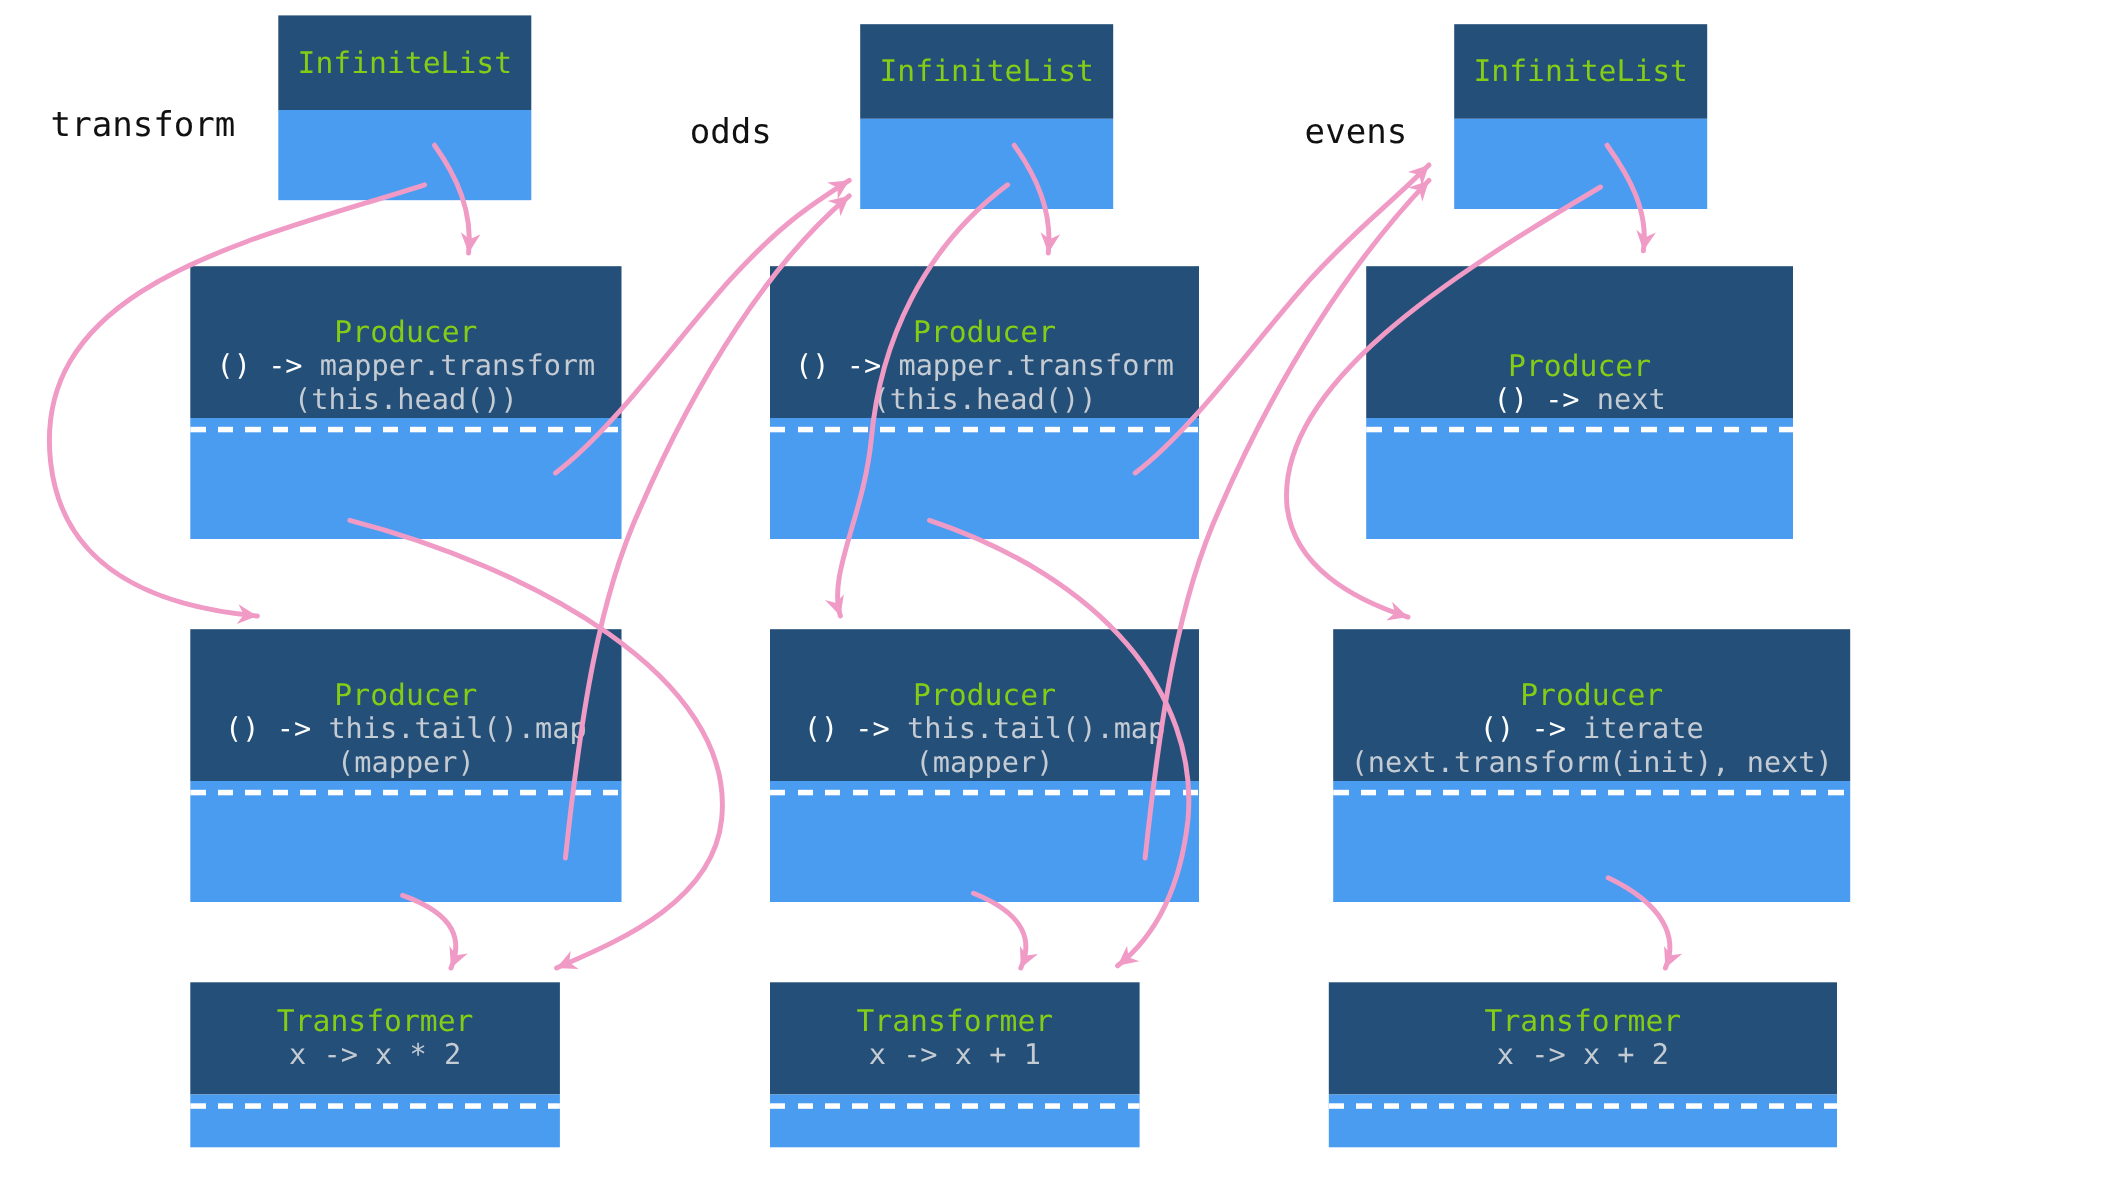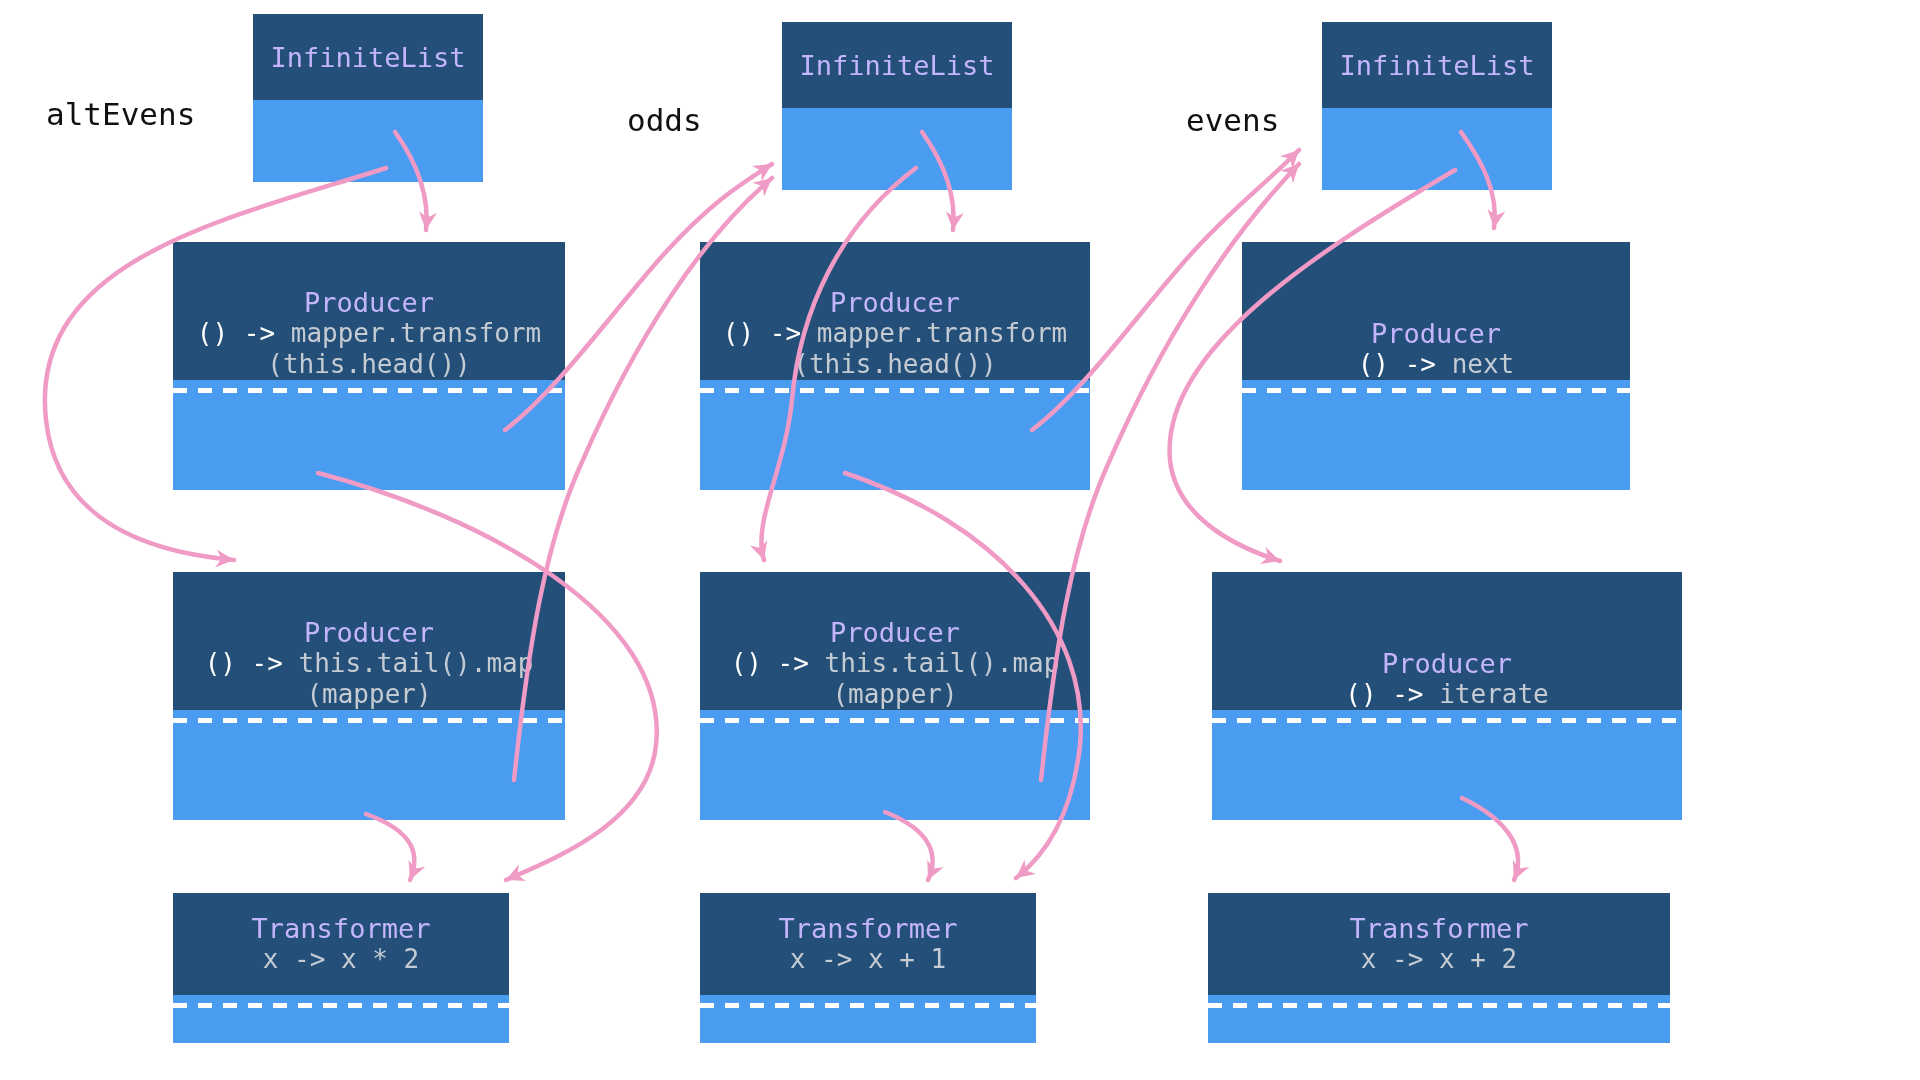--- a/index.html
+++ b/index.html
@@ -5,21 +5,21 @@
   html,body{margin:0;padding:0;background:#fff;}
   #stage{position:relative;width:1920px;height:1080px;background:#fff;overflow:hidden;
          font-family:"DejaVu Sans Mono","Liberation Mono",monospace;}
   .col-label{position:absolute;font-size:31px;color:#111;letter-spacing:0px;}
   .box{position:absolute;}
   .hd{background:#234F78;color:#fff;display:flex;flex-direction:column;justify-content:center;
       align-items:center;text-align:center;}
   .bd{background:#4A9CF0;position:relative;color:#fff;}
   .dash{position:absolute;left:0;right:0;top:8px;height:5px;
         background-image:repeating-linear-gradient(90deg,#fff 0 14px,rgba(0,0,0,0) 14px 25px);}
-  .t{font-size:27px;line-height:31px;color:#c4b5fd;}
+  .t{font-size:27px;line-height:31px;color:#84cc16;}
   .cl{font-size:26px;line-height:31px;white-space:pre;}
   .w{color:#fff;}
   .g{color:#C5CBD3;}
   .flds{padding:30px 0 0 25px;font-size:26px;line-height:38px;white-space:pre;}
   .flds.il-f{padding:13px 0 0 37px;line-height:36px;}
   .flds.solo{padding:42px 0 0 0;text-align:center;}
   .flds.r2{padding:30px 0 0 153px;}
   
   .il .hd{height:86px;}
   .il .bd{height:82px;}
@@ -46,21 +46,21 @@
   .lbl1{left:627px;top:102px;}
   .lbl2{left:1186px;top:102px;}
   #arrows{position:absolute;left:0;top:0;width:1920px;height:1080px;pointer-events:none;}
   #arrows path.a{fill:none;stroke:#F09AC6;stroke-width:4.5;stroke-linecap:round;}
 </style>
 </head>
 <body>
 
 <div id="stage">
 
-  <div class="col-label lbl0">altEvens</div>
+  <div class="col-label lbl0">transform</div>
   <div class="col-label lbl1">odds</div>
   <div class="col-label lbl2">evens</div>
 
   <div class="box il c0il">
     <div class="hd">
       <div class="t">InfiniteList</div>
     </div>
     <div class="bd">
       <div class="flds il-f">
         <div>head:</div>
@@ -183,20 +183,21 @@
       <div class="flds solo">
         <div>init: 0</div>
       </div>
     </div>
   </div>
 
   <div class="box pr c2p2">
     <div class="hd">
       <div class="t">Producer</div>
       <div class="cl"><span class="w">() -&gt; </span><span class="g">iterate</span></div>
+      <div class="cl g">(next.transform(init), next)</div>
     </div>
     <div class="bd">
       <div class="dash"></div>
       <div class="flds r2">
         <div>init: 0</div>
         <div>next:</div>
       </div>
     </div>
   </div>
 

